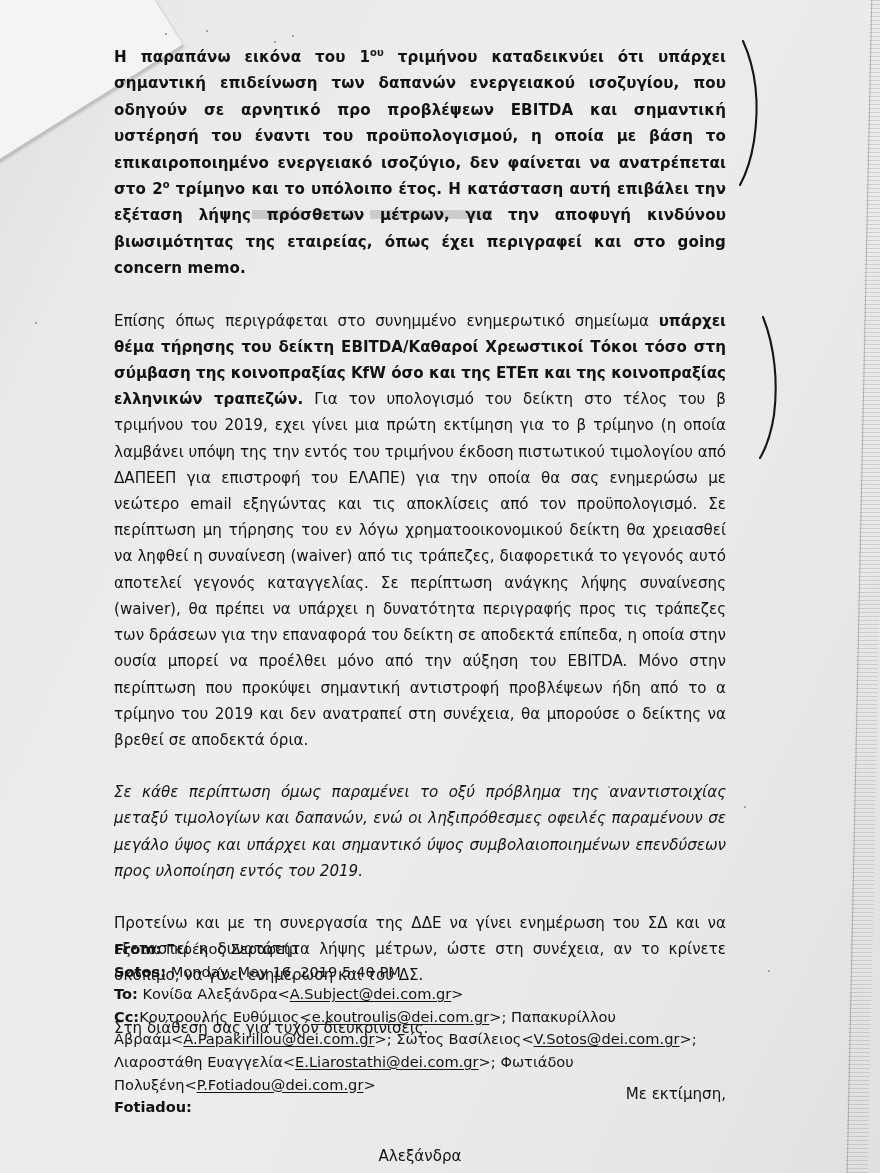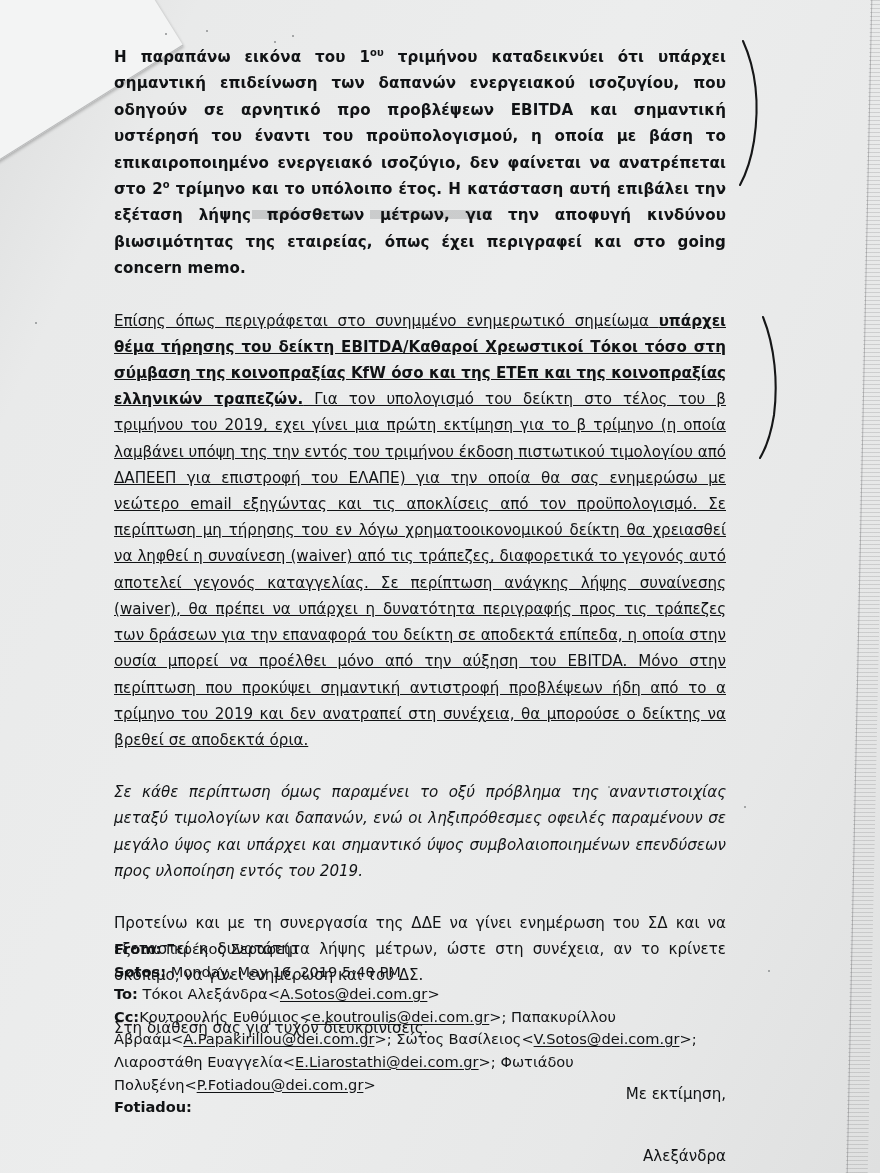--- a/index.html
+++ b/index.html
@@ -93,26 +93,26 @@
     text-align: justify;
     text-justify: inter-word;
   }
   .para { margin: 0 0 11px 0; }
   .para.p1 {
     font-weight: bold;
     letter-spacing: 0.1px;
     line-height: 26.4px;
     margin-bottom: 26px;
   }
-  .para.p2 { margin-bottom: 26px; text-decoration: underline; }
+  .para.p2 { margin-bottom: 26px; }
   .para.p3 { margin-bottom: 26px; font-style: italic; }
   .para.p4 { margin-bottom: 26px; }
   .para.p5 { margin-bottom: 40px; }
   .para.p6 { margin-bottom: 36px; text-align: right; }
-  .para.sig { margin-bottom: 40px; text-align: right; }
+  .para.sig { margin-bottom: 40px; text-align: center; }
   b, .b { font-weight: bold; }
   sup {
     font-size: 0.66em;
     vertical-align: super;
     line-height: 0;
   }
 
   
   .mailhdr {
     position: absolute;
@@ -185,21 +185,21 @@
       <span>Γκρέκος Σεραφείμ</span>
     </div>
 
     <div class="row">
       <span class="lbl">Sotos:</span>
       <span>Monday, May 16, 2019 5:40 PM</span>
     </div>
 
     <div class="row">
       <span class="lbl">To:</span>
-      <span>Τόκοι Αλεξάνδρα</span><span>&lt;</span><span class="addr">A.Sotos@dei.com.gr</span><span>&gt;</span>
+      <span>Κονίδα Αλεξάνδρα</span><span>&lt;</span><span class="addr">A.Subject@dei.com.gr</span><span>&gt;</span>
     </div>
 
     <div class="row">
       <span class="lbl">Cc:</span><span>Κουτρουλής Ευθύμιος</span><span>&lt;</span><span class="addr">e.koutroulis@dei.com.gr</span><span>&gt;</span><span>; </span><span>Παπακυρίλλου Αβραάμ</span><span>&lt;</span><span class="addr">A.Papakirillou@dei.com.gr</span><span>&gt;</span><span>; </span><span>Σώτος Βασίλειος</span><span>&lt;</span><span class="addr">V.Sotos@dei.com.gr</span><span>&gt;</span><span>; </span><span>Λιαροστάθη Ευαγγελία</span><span>&lt;</span><span class="addr">E.Liarostathi@dei.com.gr</span><span>&gt;</span><span>; </span><span>Φωτιάδου Πολυξένη</span><span>&lt;</span><span class="addr">P.Fotiadou@dei.com.gr</span><span>&gt;</span>
     </div>
 
     <div class="row">
       <span class="lbl">Fotiadou:</span>
       <span></span>
     </div>

